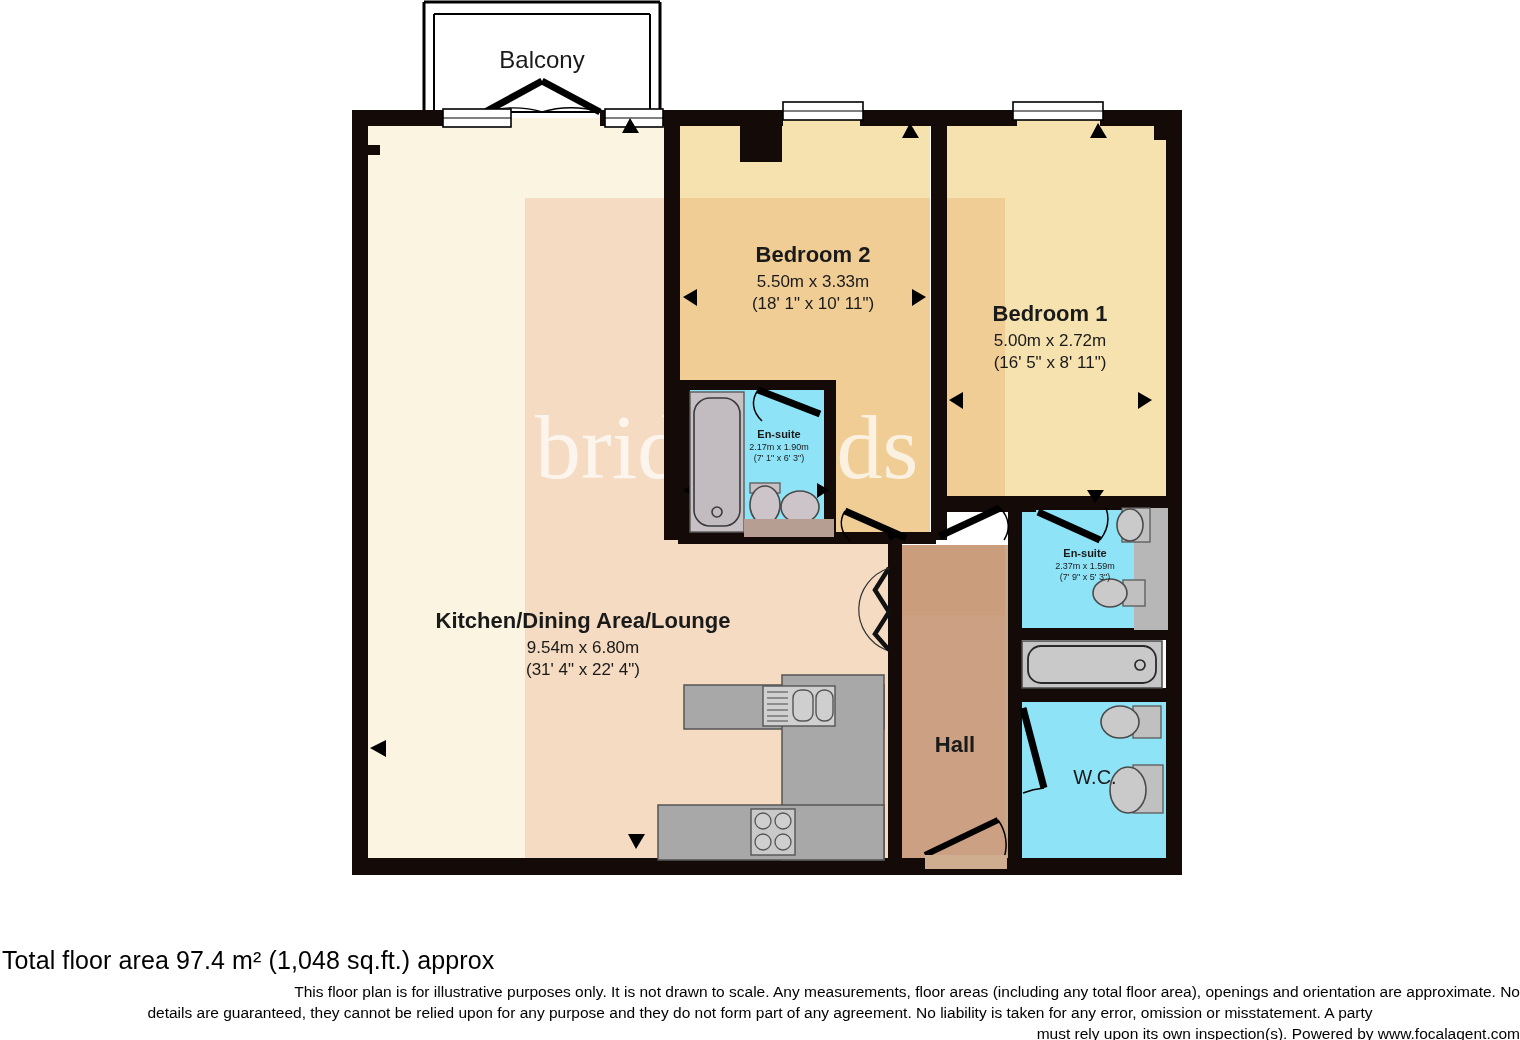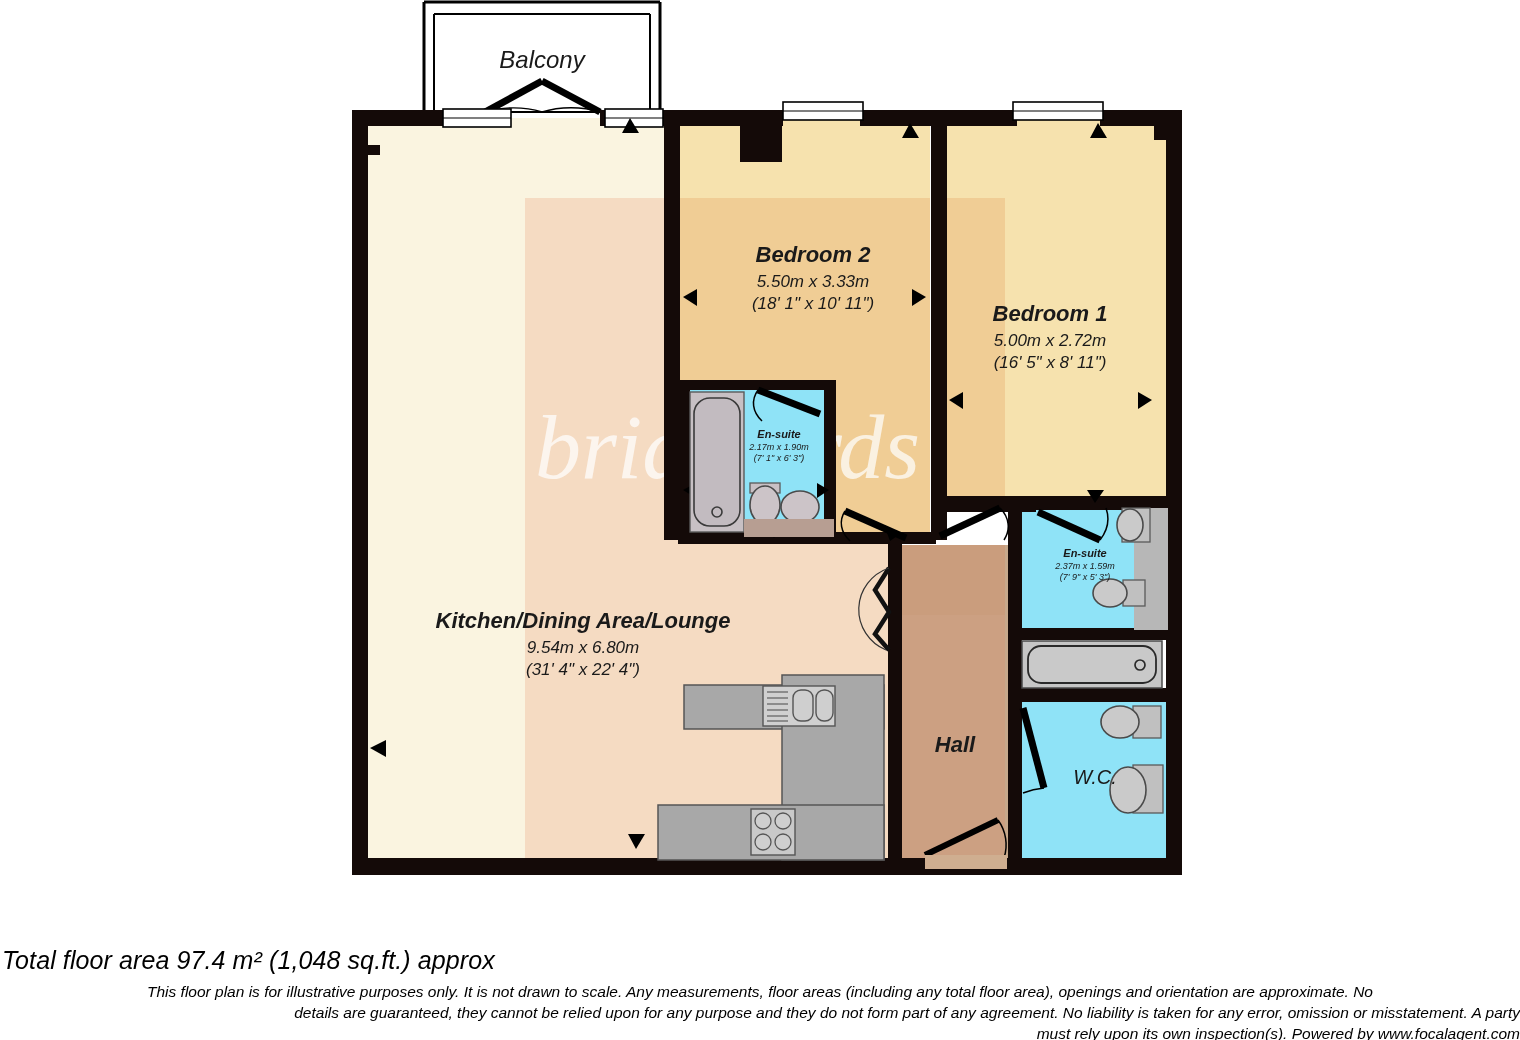--- a/index.html
+++ b/index.html
@@ -1,29 +1,29 @@
 <!DOCTYPE html>
 <html><head>
 <meta charset="utf-8">
 <style>
   html,body{margin:0;padding:0;background:#ffffff;}
   body{width:1520px;height:1040px;font-family:"Liberation Sans",sans-serif;color:#000;overflow:hidden;}
-  #stage{position:relative;width:1520px;height:1040px;font-style:italic;}
+  #stage{position:relative;width:1520px;height:1040px;}
   svg#plan{position:absolute;left:0;top:0;width:1520px;height:1040px;display:block;}
   .txt{font-family:"Liberation Sans",sans-serif;fill:#1a1a1a;}
   .rm-name{font-size:22px;font-weight:bold;}
   .rm-dim{font-size:17px;}
   .sm-name{font-size:11px;font-weight:bold;}
   .sm-dim{font-size:9px;}
   .wm{font-family:"Liberation Serif",serif;font-size:92px;fill:#ffffff;opacity:.72;}
   #footer{position:absolute;left:0;top:930px;width:1520px;}
   #total{font-size:25px;margin:16px 0 6px 2px;letter-spacing:.1px;}
   .discl{font-size:15.5px;line-height:21px;margin:0;}
-  .d1{text-align:center;}
-  .d2{text-align:right;}
+  .d1{text-align:right;}
+  .d2{text-align:center;}
   .d3{text-align:right;}
 </style>
 </head>
 <body>
 
 <div id="stage">
 
   <svg id="plan" viewBox="0 0 1520 1040">
     <defs>
       <clipPath id="clipLounge">

